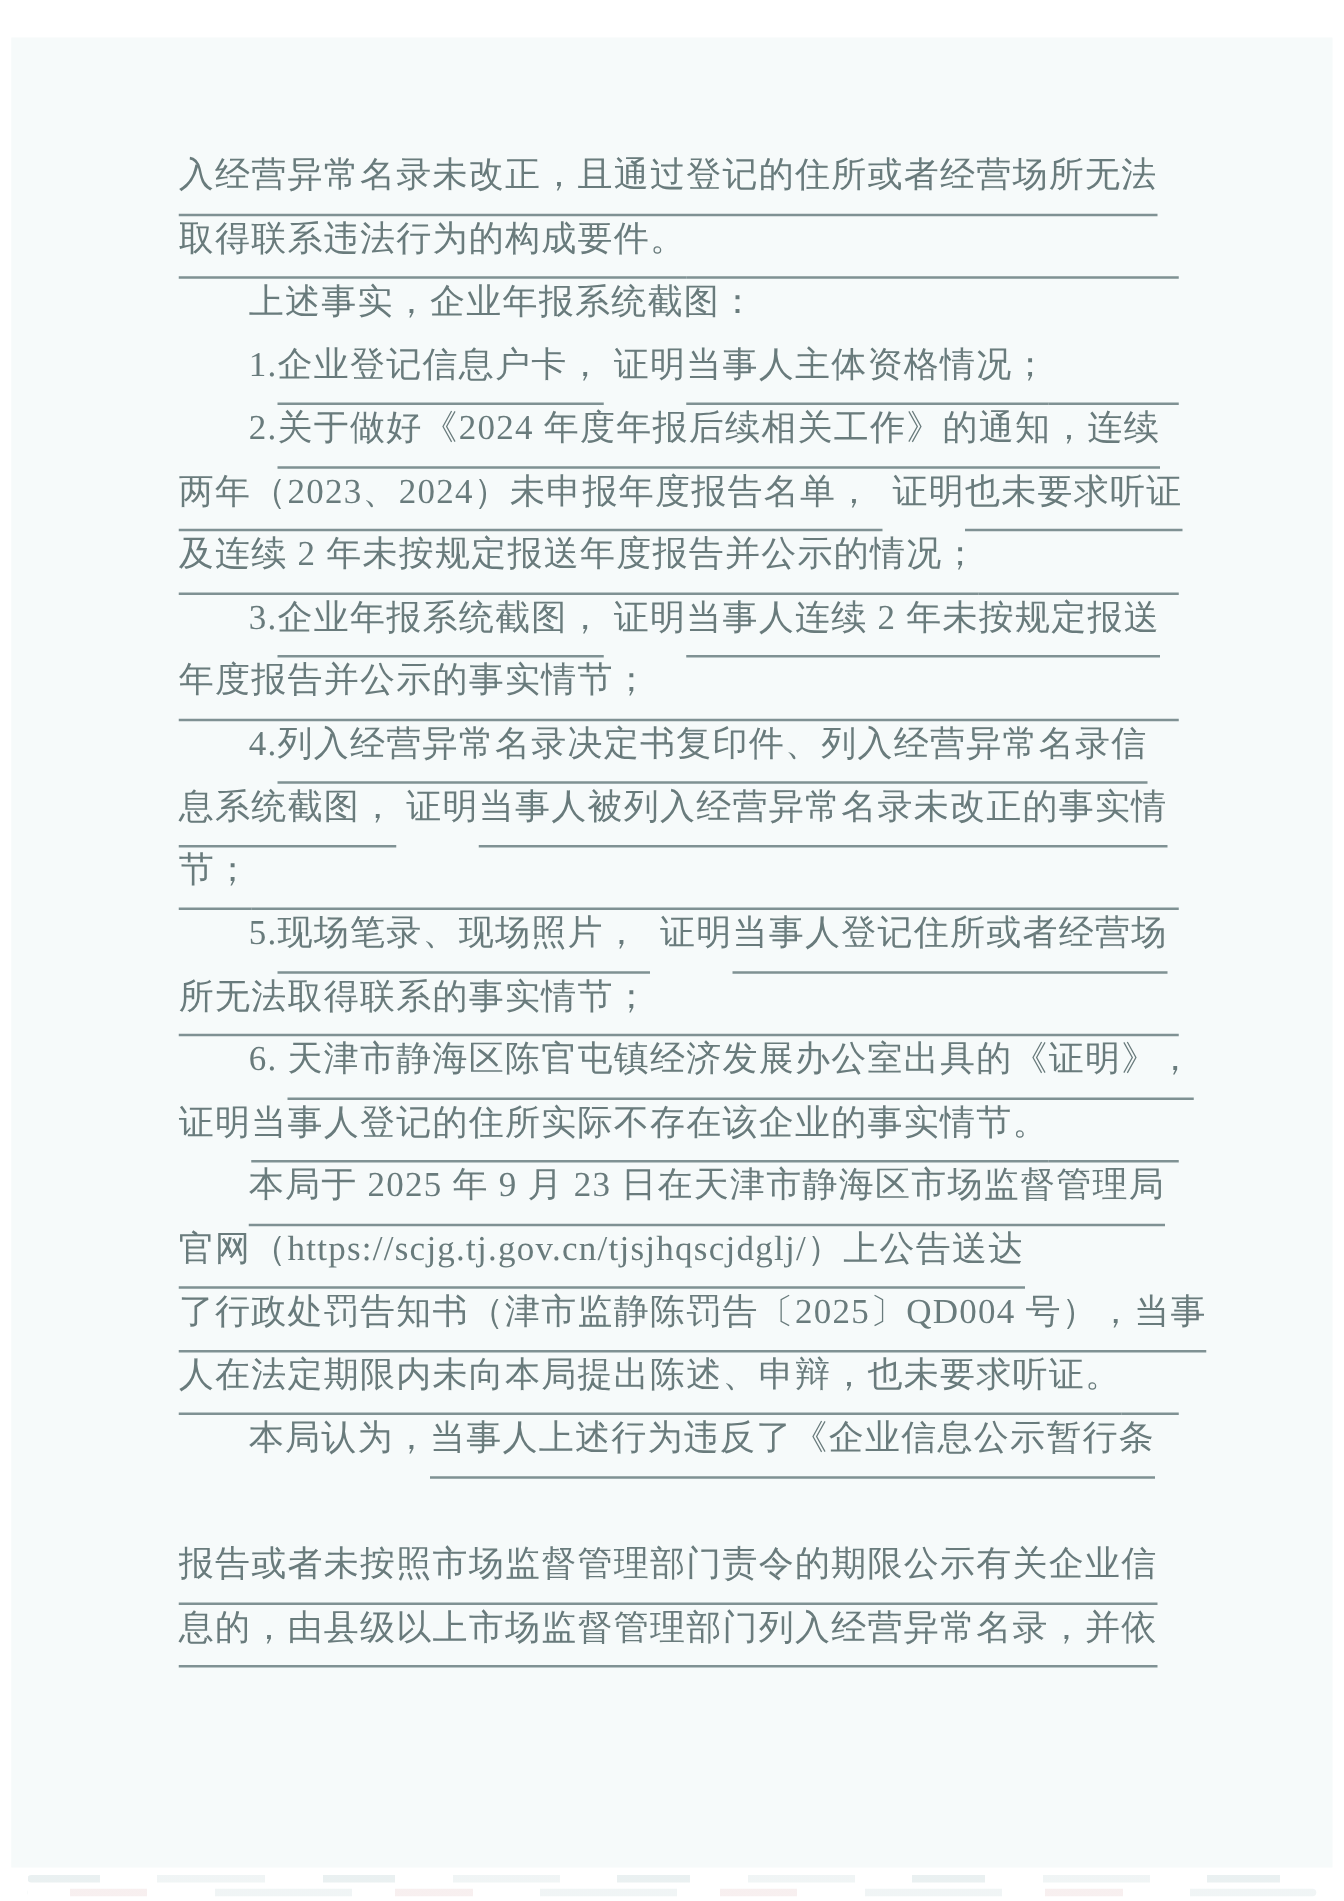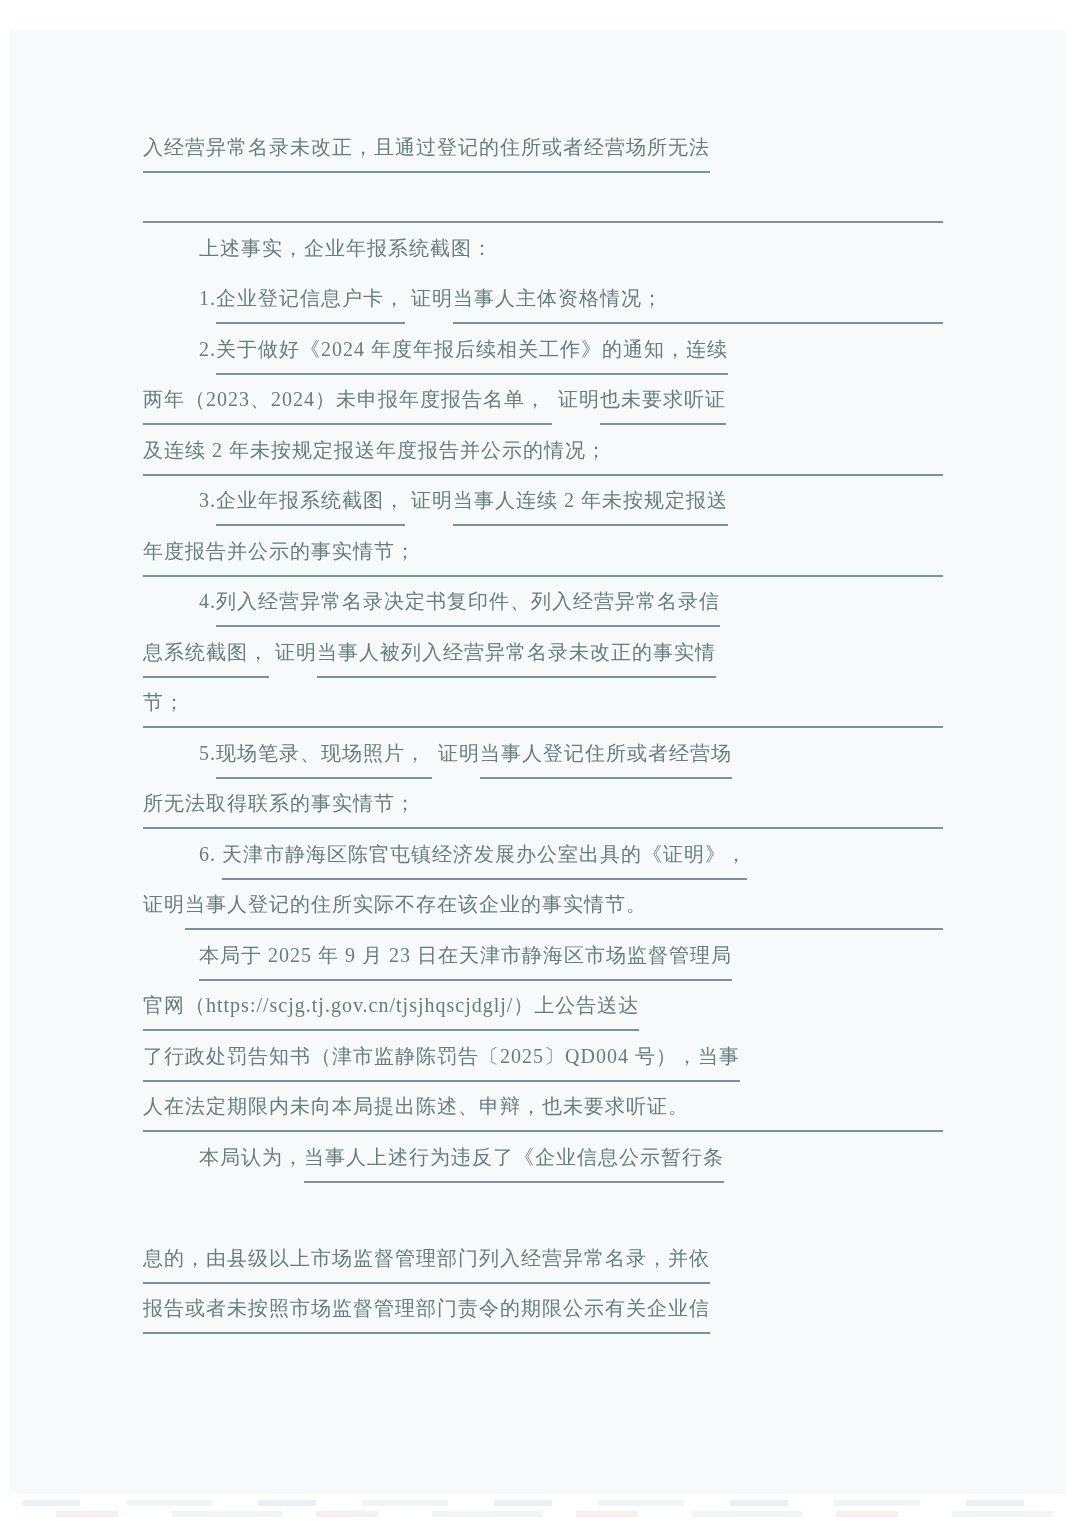--- a/index.html
+++ b/index.html
@@ -26,22 +26,21 @@
     background: var(--tint);
   }
   .doc-body {
     position: absolute;
     left: 143px; top: 122px;
     width: 800px;
   }
   .doc-line {
     height: 50.5px;
     display: flex;
-    align-items: flex-end;
-    font-size: 20px;
+    font-size: 28px;
     line-height: 38px;
     letter-spacing: 1px;
     color: var(--ink);
   }
   .indent {
     display: inline-block;
     width: 56px;
     flex: 0 0 56px;
   }
   .seg {
@@ -80,20 +79,21 @@
 <body>
 
 <div class="page">
   <div class="paper-tint"></div>
   <div class="doc-body">
       <div class="doc-line">
         <span class="seg u">入经营异常名录未改正，且通过登记的住所或者经营场所无法</span>
         <span class="fill"></span>
       </div>
       <div class="doc-line">
+        <span class="seg u">取得联系违法行为的构成要件。</span>
         <span class="fill u"></span>
       </div>
       <div class="doc-line">
         <span class="indent"></span>
         <span class="seg">上述事实，企业年报系统截图：</span>
         <span class="fill"></span>
       </div>
       <div class="doc-line">
         <span class="indent"></span>
         <span class="seg">1.</span>
@@ -189,23 +189,23 @@
       <div class="doc-line">
         <span class="indent"></span>
         <span class="seg">本局认为，</span>
         <span class="seg u">当事人上述行为违反了《企业信息公示暂行条</span>
         <span class="fill"></span>
       </div>
       <div class="doc-line">
         <span class="fill"></span>
       </div>
       <div class="doc-line">
+        <span class="seg u">报告或者未按照市场监督管理部门责令的期限公示有关企业信</span>
+        <span class="fill"></span>
+      </div>
+      <div class="doc-line">
         <span class="seg u">息的，由县级以上市场监督管理部门列入经营异常名录，并依</span>
-        <span class="fill"></span>
-      </div>
-      <div class="doc-line">
-        <span class="seg u">报告或者未按照市场监督管理部门责令的期限公示有关企业信</span>
         <span class="fill"></span>
       </div>
     </div>
   <div class="artifact-strip row-1"></div>
   <div class="artifact-strip row-2"></div>
 </div>
 
 </body></html>

